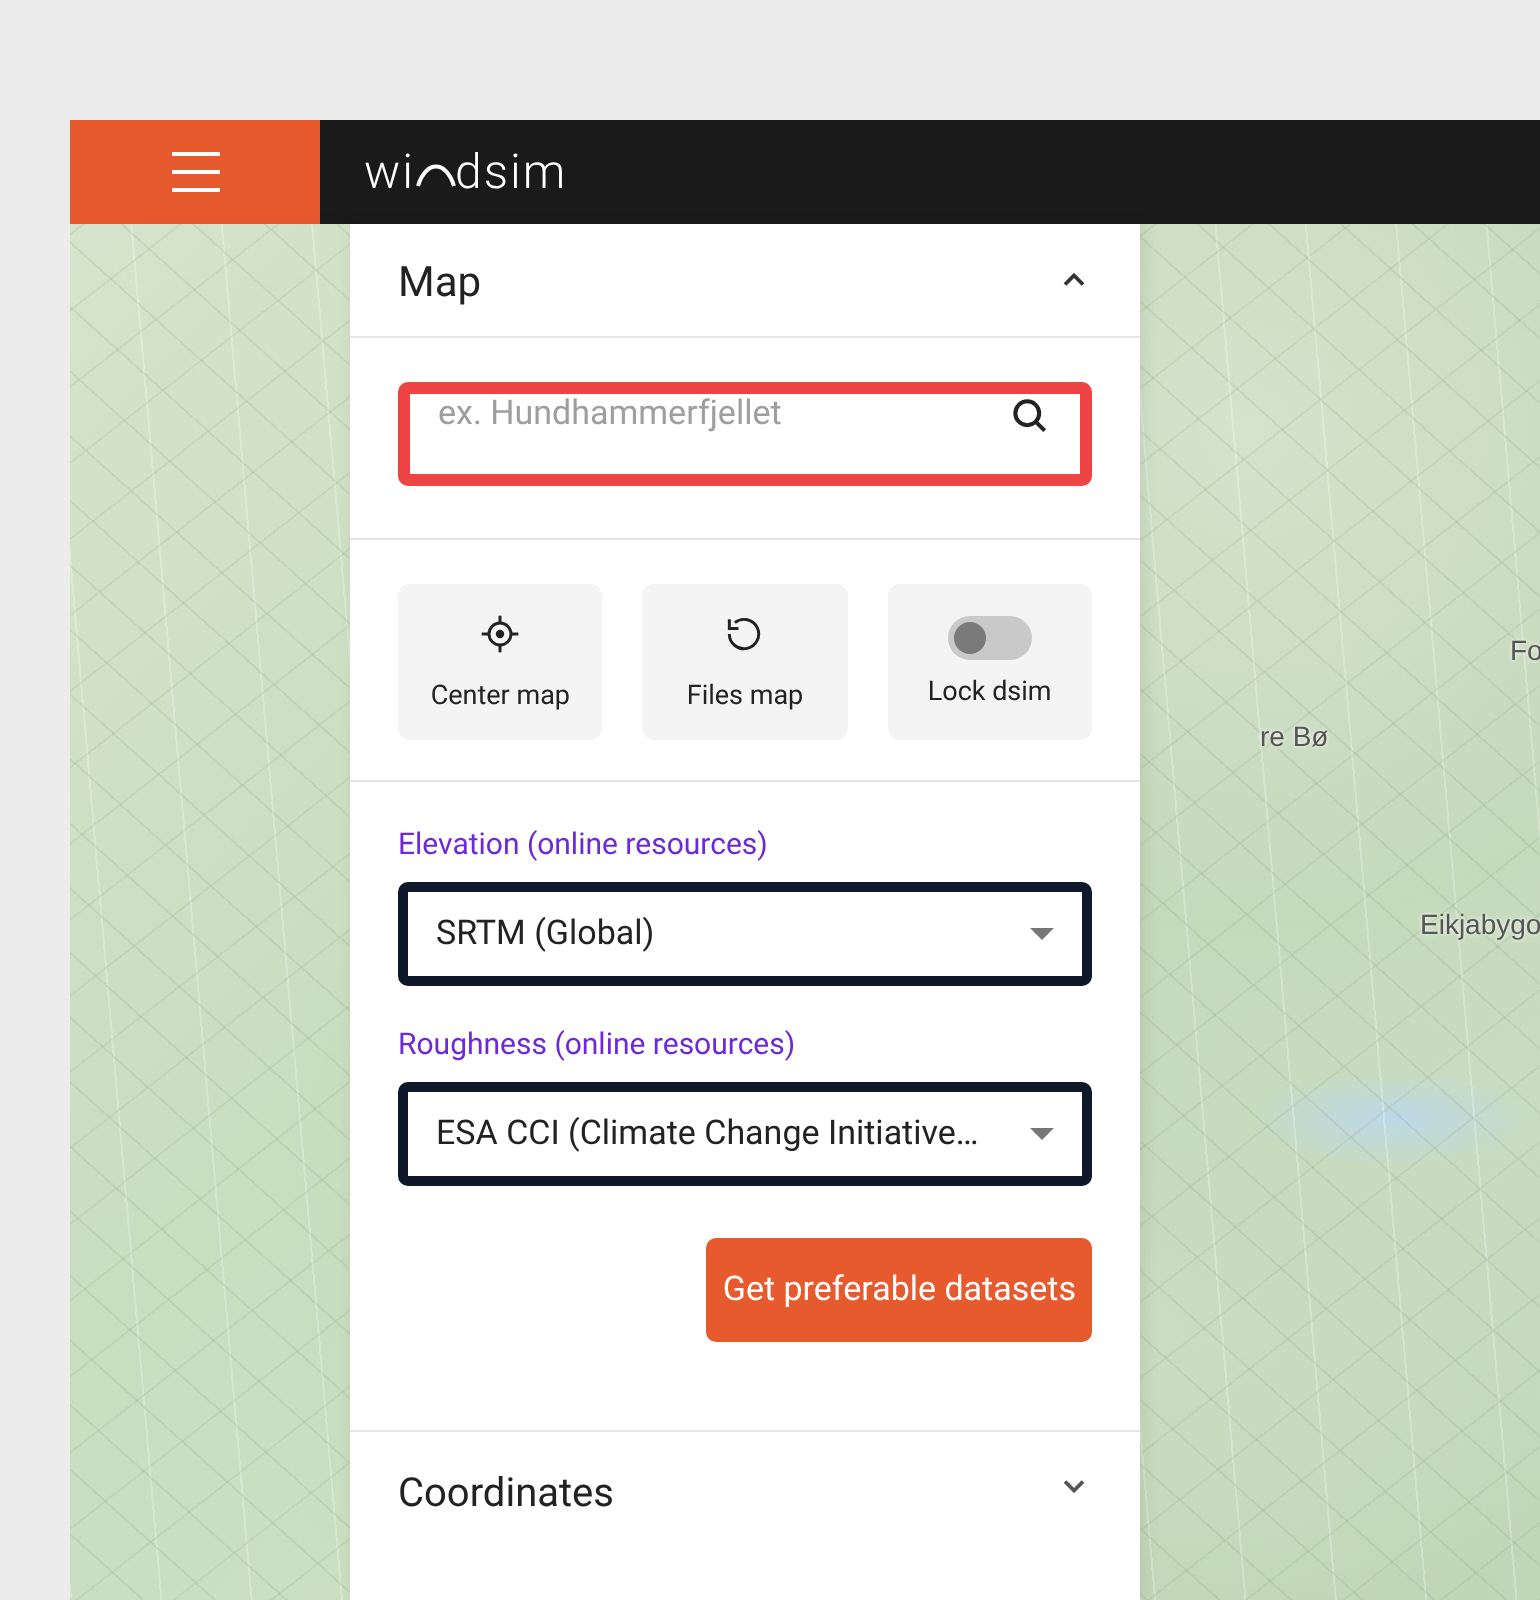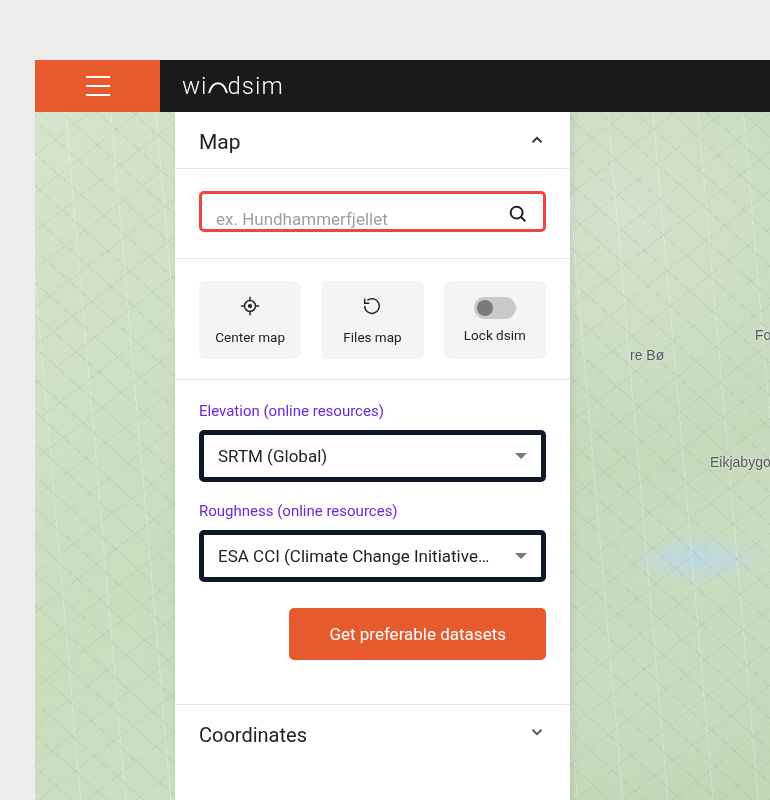--- a/index.html
+++ b/index.html
@@ -80,25 +80,25 @@
     justify-content: space-between;
     padding: 18px 24px 14px 24px;
     border-bottom: 1px solid #e5e5e5;
   }
   .panel-title { font-size: 21px; color: #222; font-weight: 400; }
 
   .panel-body { padding: 22px 24px; display: flex; flex-direction: column; gap: 0; }
 
   .search-box {
     display: flex;
-    align-items: flex-end;
-    border: 3px solid #ef4444;
+    align-items: flex-start;
+    border: 6px solid #ef4444;
     border-radius: 5px;
     padding: 0 14px;
-    height: 41px;
+    height: 52px;
     margin-bottom: 20px;
   }
   .search-box input {
     flex: 1;
     border: none;
     outline: none;
     font-size: 17px;
     color: #222;
     background: transparent;
   }
@@ -153,21 +153,21 @@
     color: #fff;
     border-radius: 5px;
     height: 52px;
     display: flex;
     align-items: center;
     justify-content: center;
     font-size: 17px;
     cursor: pointer;
     margin-top: 22px;
     align-self: flex-end;
-    padding: 0 40px;
+    padding: 0 8px;
   }
 
   .section-header {
     display: flex;
     justify-content: space-between;
     padding: 18px 24px;
     border-top: 1px solid #e5e5e5;
     margin-top: 22px;
   }
 
@@ -219,22 +219,22 @@
           <svg width="22" height="20" viewBox="0 0 22 20" style="margin:0 -1px">
             <path d="M2 17 C 6 4, 16 4, 20 17" stroke="#fff" stroke-width="2" fill="none"></path>
           </svg>
           <span style="font-style:normal;font-weight:300;">dsim</span>
       </span>
     </div>
   </div>
 
   <div class="body">
     <div class="map-bg">
-      <span class="map-label" style="left:720px;top:215px;">Fo</span>
-      <span class="map-label" style="left:595px;top:235px;">re Bø</span>
+      <span class="map-label" style="left:720px;top:205px;">Fo</span>
+      <span class="map-label" style="left:595px;top:248px;">re Bø</span>
       <span class="map-label" style="left:675px;top:342px;">Eikjabygo</span>
     </div>
 
     <div class="sidebar">
       <div class="sidebar-tile active">
         <svg viewBox="0 0 24 24" fill="none" stroke="#e75a2d" stroke-width="1.6">
           <path d="M12 21s-7-7.2-7-12a7 7 0 1 1 14 0c0 4.8-7 12-7 12z"></path>
           <circle cx="12" cy="9" r="2.6"></circle>
         </svg>
         <span class="tile-label">Map</span>

